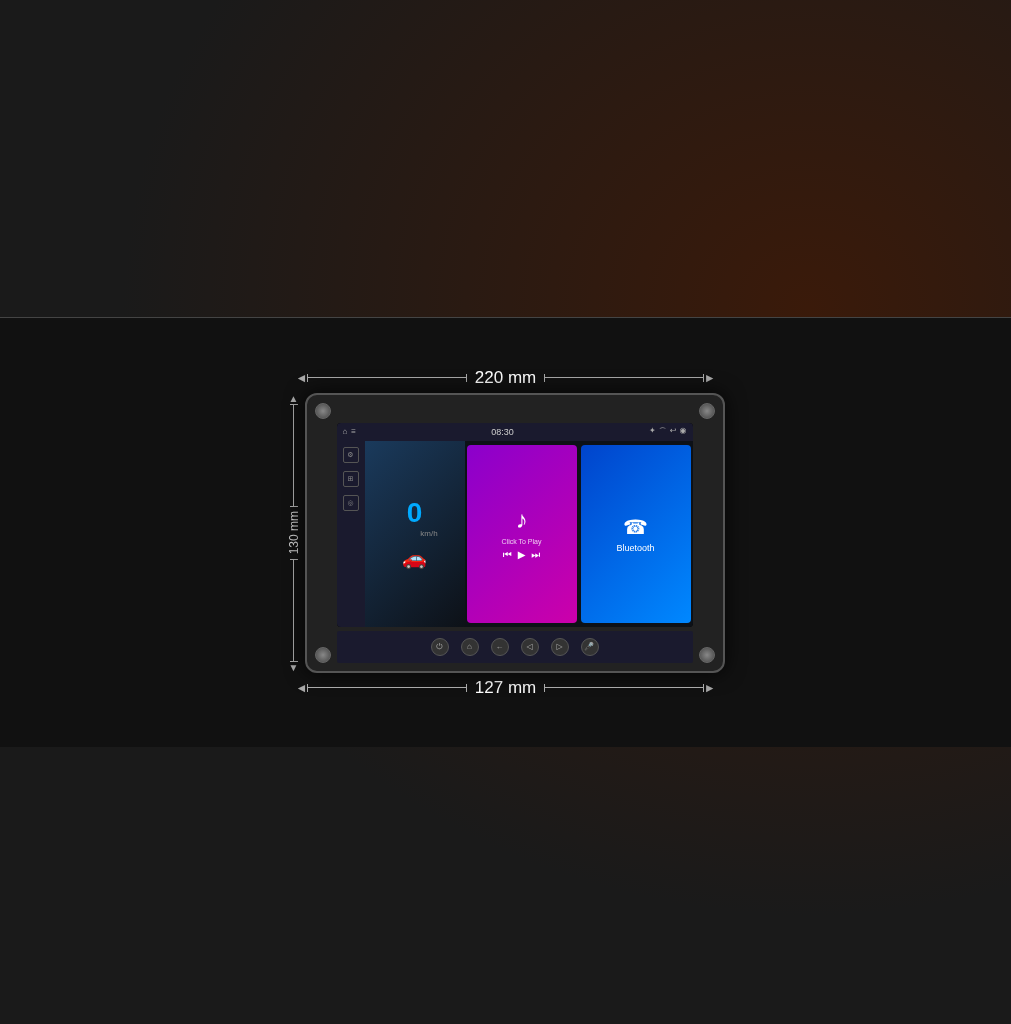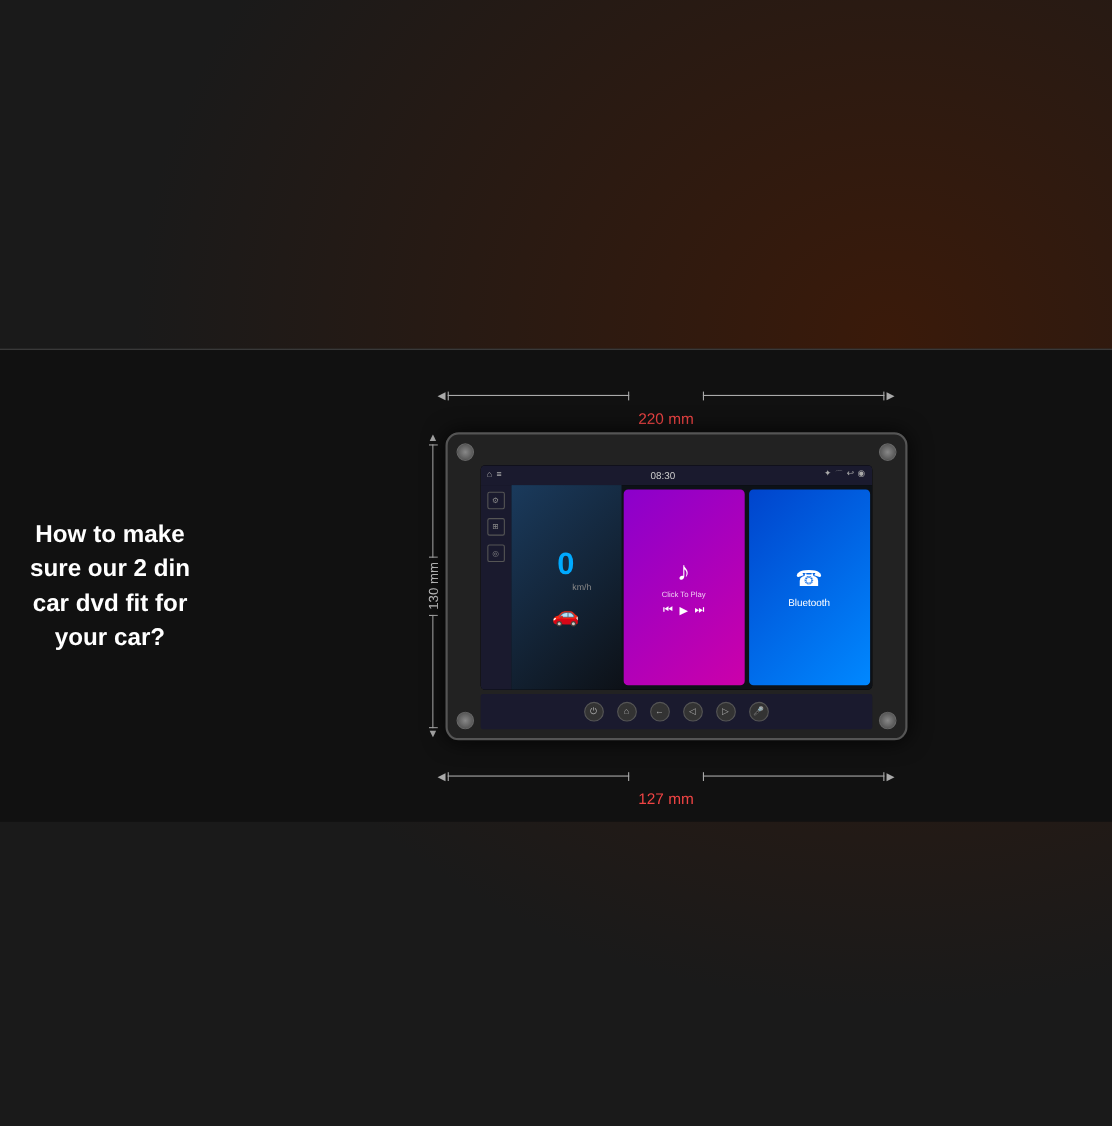--- a/index.html
+++ b/index.html
@@ -113,25 +113,24 @@
       content: '';
       position: absolute;
       width: 1px;
       height: 8px;
       background: #aaa;
       top: -3px;
     }
     .dim-line::before { left: 0; }
     .dim-line::after { right: 0; }
     .dim-label {
-      color: #ef4444;
-      font-size: 14px;
+      color: #ffffff;
+      font-size: 17px;
       padding: 0 8px;
       white-space: nowrap;
-      margin-top: 40px;
     }
 
     
     .head-unit-wrapper {
       display: flex;
       align-items: center;
       position: relative;
     }
 
     .side-dim {
@@ -453,23 +452,20 @@
         <p>Altea XL(2010-2016)</p>
         <p>Toledo(2012-2013)</p>
       </td>
       <td class="models-cell"></td>
     </tr>
   </tbody>
     </table>
 
   <div class="bottom-section">
 
-    <div class="left-text">
-      <h2>How to make sure our 2 din car dvd fit for your car?</h2>
-    </div>
 
     <div class="device-diagram">
 
       <div class="dim-top">
         <span style="color:#aaa;font-size:12px;">◄</span>
         <div class="dim-line"></div>
         <span class="dim-label">220 mm</span>
         <div class="dim-line"></div>
         <span style="color:#aaa;font-size:12px;">►</span>
       </div>

